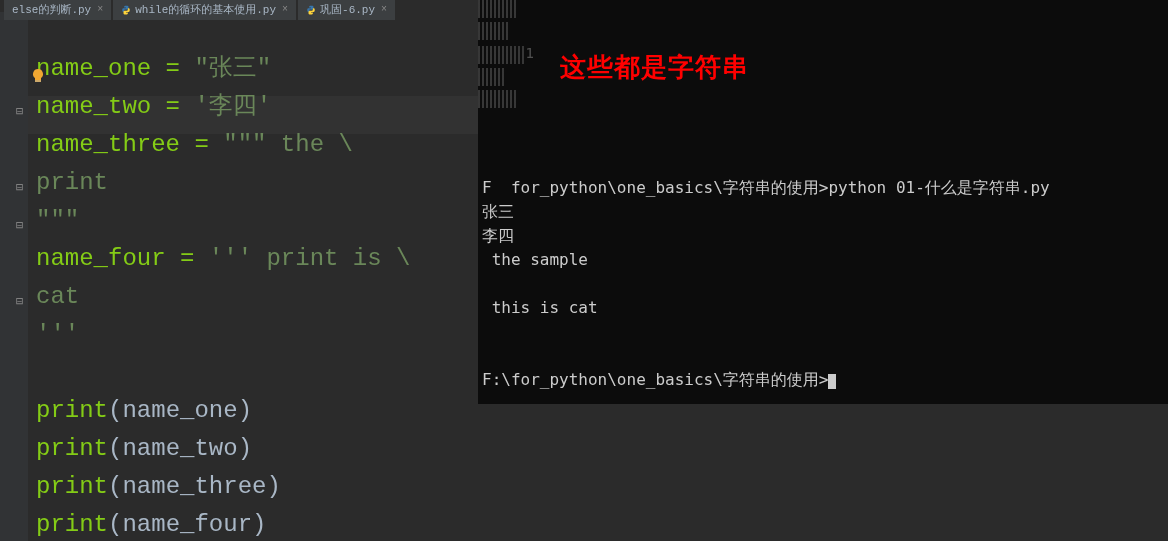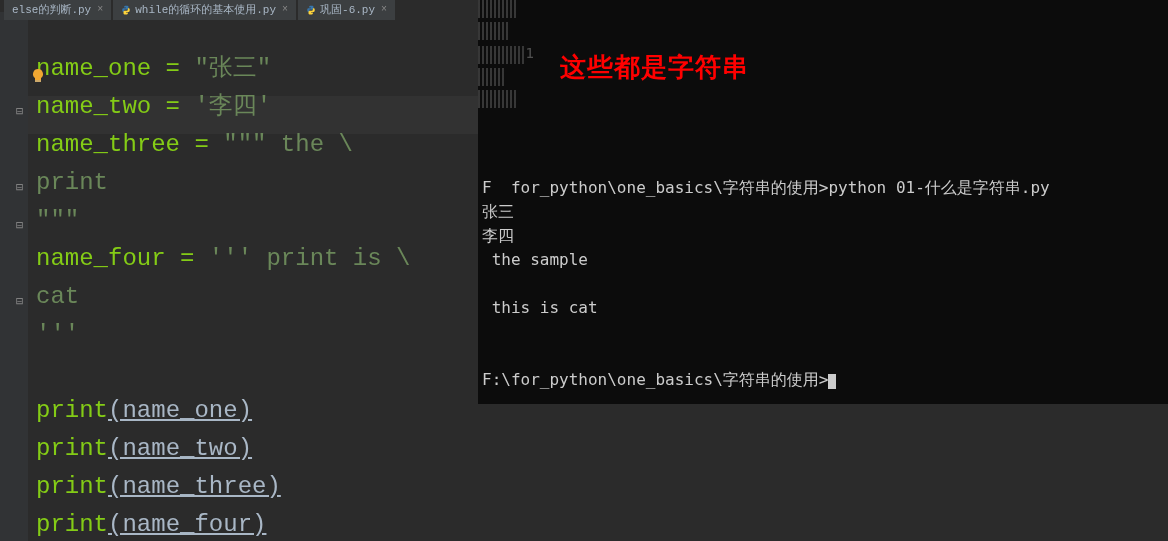--- a/index.html
+++ b/index.html
@@ -75,21 +75,21 @@
   .hl-line {
     position: absolute;
     left: 0; width: 478px;
     height: 38px;
     background: #323232;
     z-index: 0;
   }
   .kw  { color: #84cc16; }
   .str { color: #6a8759; }
   .fn  { color: #84cc16; }
-  .par { color: #a9b7c6; text-decoration: underline; }
+  .par { color: #a9b7c6; }
   .bulb {
     position: absolute;
     width: 16px; height: 16px;
     z-index: 4;
   }
   .terminal {
     position: absolute;
     top: 0; left: 478px;
     width: 690px;
     height: 404px;

